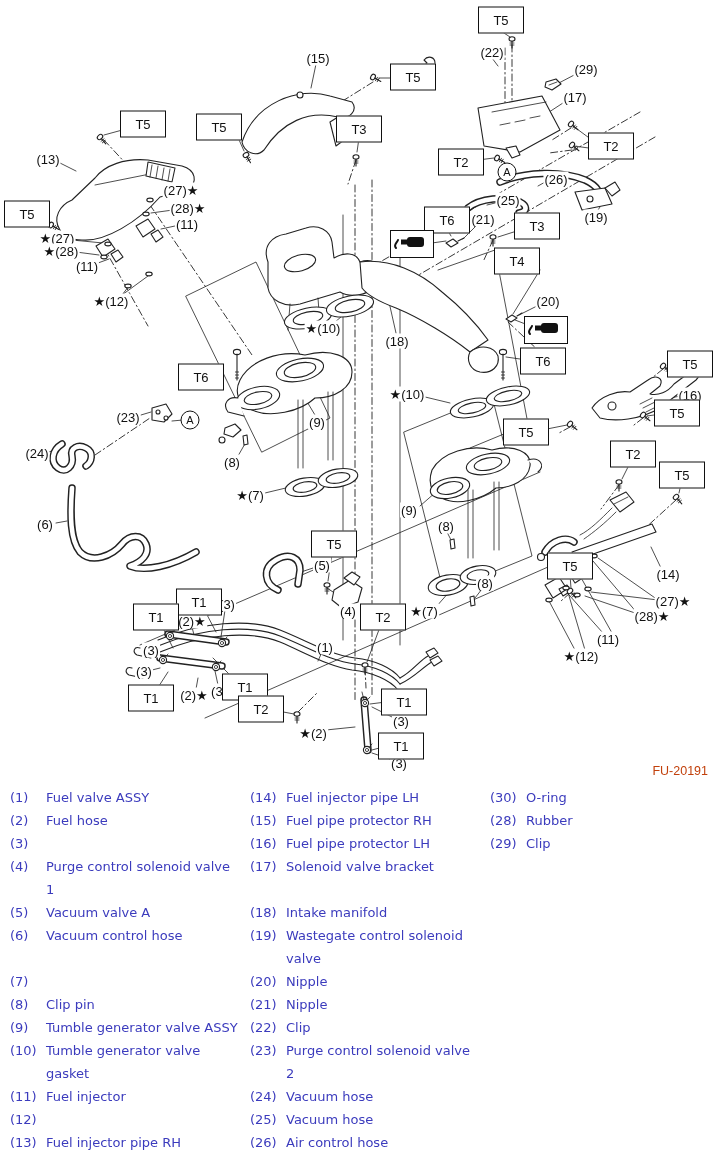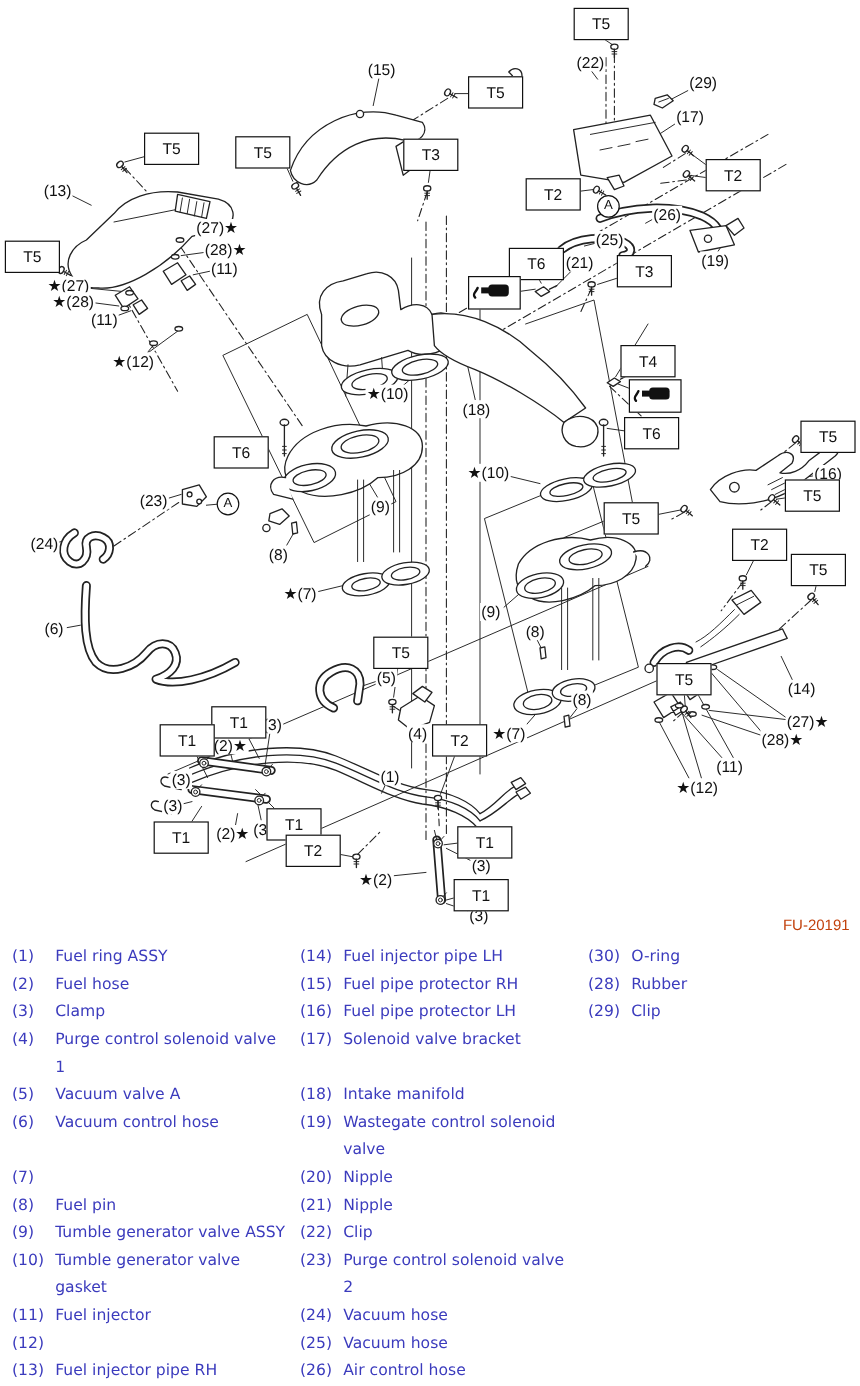--- a/index.html
+++ b/index.html
@@ -278,21 +278,21 @@
         <div class="tbox" style="left: 501px; top: 20px;">T5</div>
         <div class="tbox" style="left: 413px; top: 77px;">T5</div>
         <div class="tbox" style="left: 219px; top: 127px;">T5</div>
         <div class="tbox" style="left: 143px; top: 124px;">T5</div>
         <div class="tbox" style="left: 359px; top: 129px;">T3</div>
         <div class="tbox" style="left: 611px; top: 146px;">T2</div>
         <div class="tbox" style="left: 461px; top: 162px;">T2</div>
         <div class="tbox" style="left: 27px; top: 214px;">T5</div>
         <div class="tbox" style="left: 447px; top: 220px;">T6</div>
         <div class="tbox" style="left: 537px; top: 226px;">T3</div>
-        <div class="tbox" style="left: 540px; top: 261px; margin-top: 40px;">T4</div>
+        <div class="tbox" style="left: 517px; top: 261px;">T4</div>
         <div class="tbox" style="left: 543px; top: 361px;">T6</div>
         <div class="tbox" style="left: 690px; top: 364px;">T5</div>
         <div class="tbox" style="left: 201px; top: 377px;">T6</div>
         <div class="tbox" style="left: 677px; top: 413px;">T5</div>
         <div class="tbox" style="left: 526px; top: 432px;">T5</div>
         <div class="tbox" style="left: 633px; top: 454px;">T2</div>
         <div class="tbox" style="left: 682px; top: 475px;">T5</div>
         <div class="tbox" style="left: 334px; top: 544px;">T5</div>
         <div class="tbox" style="left: 570px; top: 566px;">T5</div>
         <div class="tbox" style="left: 199px; top: 602px;">T1</div>
@@ -363,21 +363,21 @@
             <rect x="16" y="6" width="17" height="10" rx="3" fill="#111"></rect>
             <rect x="10" y="8.5" width="7" height="5" fill="#111"></rect>
           </svg></div>
       </div>
     <div id="figcode">FU-20191</div>
   </div>
 
   <div id="parts" style="color: rgb(59, 59, 189);">
       <div class="pcell">
         <span class="pnum">(1)</span>
-        <span class="pname">Fuel ring ASSY</span>
+        <span class="pname">Fuel valve ASSY</span>
       </div>
       <div class="pcell">
         <span class="pnum">(14)</span>
         <span class="pname">Fuel injector pipe LH</span>
       </div>
       <div class="pcell">
         <span class="pnum">(30)</span>
         <span class="pname">O-ring</span>
       </div>
       <div class="pcell">
@@ -387,21 +387,20 @@
       <div class="pcell">
         <span class="pnum">(15)</span>
         <span class="pname">Fuel pipe protector RH</span>
       </div>
       <div class="pcell">
         <span class="pnum">(28)</span>
         <span class="pname">Rubber</span>
       </div>
       <div class="pcell">
         <span class="pnum">(3)</span>
-        <span class="pname">Clamp</span>
       </div>
       <div class="pcell">
         <span class="pnum">(16)</span>
         <span class="pname">Fuel pipe protector LH</span>
       </div>
       <div class="pcell">
         <span class="pnum">(29)</span>
         <span class="pname">Clip</span>
       </div>
       <div class="pcell">
@@ -436,21 +435,21 @@
       <div class="pcell">
         <span class="pnum">(7)</span>
       </div>
       <div class="pcell">
         <span class="pnum">(20)</span>
         <span class="pname">Nipple</span>
       </div>
       <div class="pcell"></div>
       <div class="pcell">
         <span class="pnum">(8)</span>
-        <span class="pname">Fuel pin</span>
+        <span class="pname">Clip pin</span>
       </div>
       <div class="pcell">
         <span class="pnum">(21)</span>
         <span class="pname">Nipple</span>
       </div>
       <div class="pcell"></div>
       <div class="pcell">
         <span class="pnum">(9)</span>
         <span class="pname">Tumble generator valve ASSY</span>
       </div>

